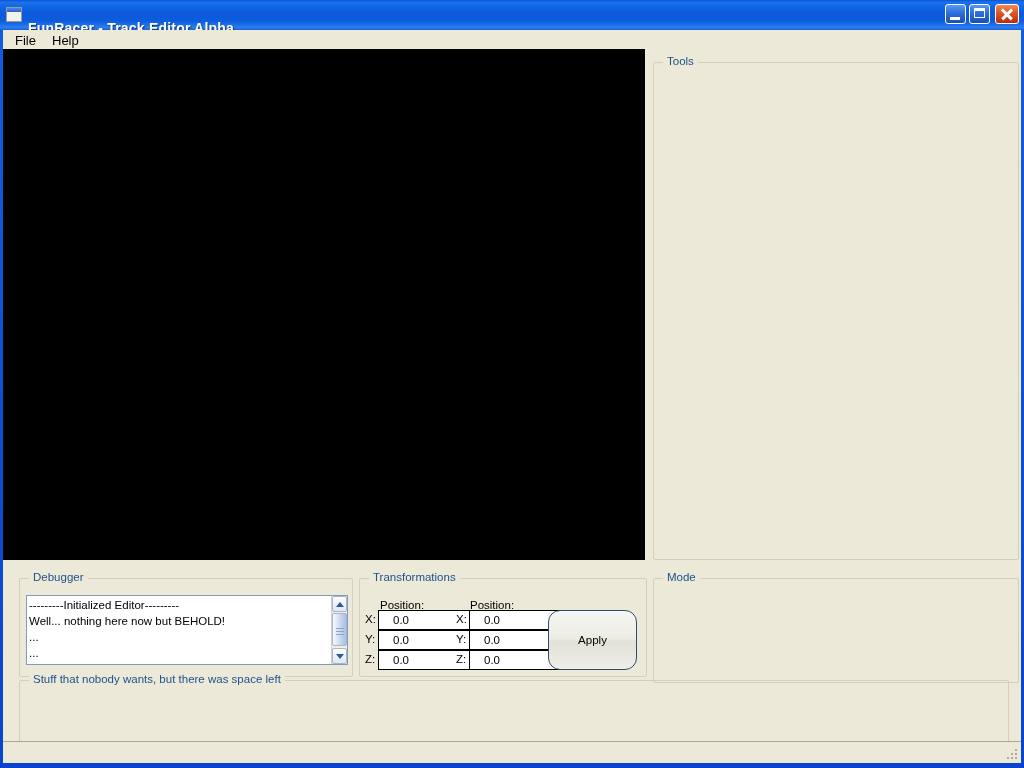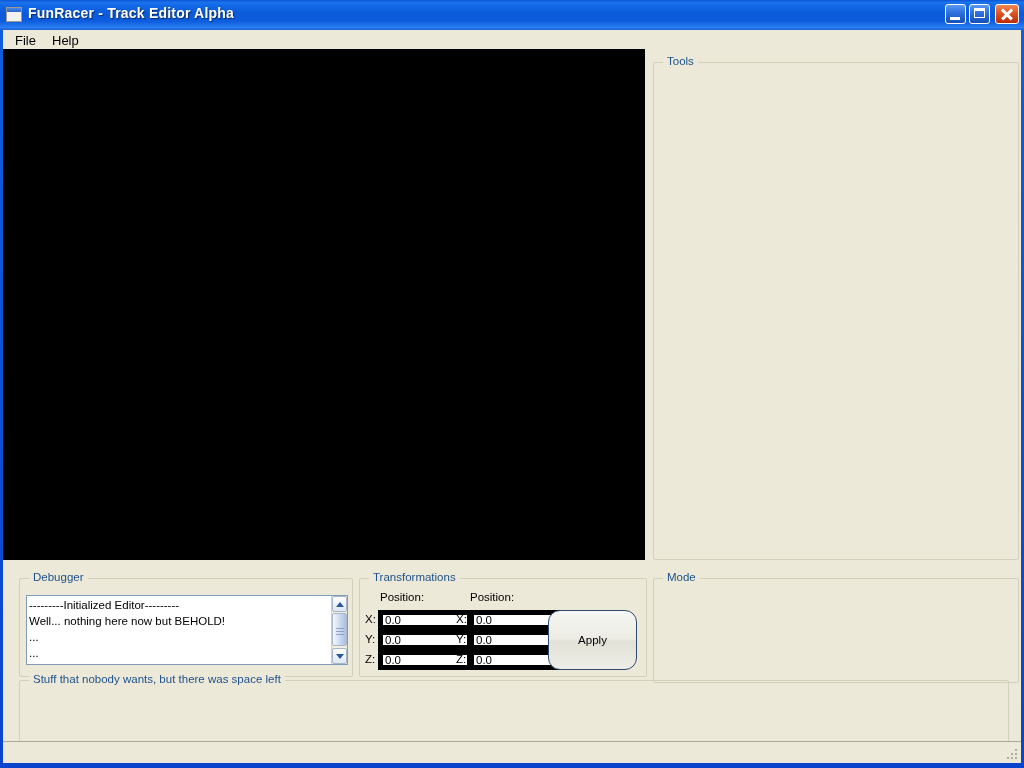--- a/index.html
+++ b/index.html
@@ -43,21 +43,21 @@
   }
   #title-icon::before {
     content: "";
     position: absolute;
     left: 0; top: 0; right: 0;
     height: 4px;
     background: linear-gradient(to bottom, #4a86e8, #2a63c8);
   }
   #title-text {
     position: absolute;
-    left: 28px; top: 5px;
+    left: 28px; top: 20px;
     color: #ffffff;
     font-size: 14px;
     font-weight: bold;
     letter-spacing: 0.2px;
     text-shadow: 1px 1px 1px rgba(0,0,0,0.55);
     white-space: nowrap;
   }
 
   .winbtn {
     position: absolute;
@@ -207,36 +207,37 @@
   .thumb-grip {
     position: absolute; left: 3px;
     width: 8px; height: 1px; background: #8fa3c4;
   }
 
   
   .col-head {
     position: absolute;
     font-size: 11.5px;
     color: #000;
+    margin-top: 8px;
   }
   .axis-label {
     position: absolute;
     font-size: 11.5px;
     color: #000;
   }
   .txt {
     position: absolute;
     width: 94px; height: 20px;
     box-sizing: border-box;
     background: #ffffff;
-    border: 5px solid #000000;
+    border: 1px solid #000000;
     font-family: "Liberation Sans", sans-serif;
     font-size: 11.5px;
     color: #000;
-    padding: 1px 2px;
+    padding: 1px 14px;
     outline: none;
   }
   #apply-btn {
     position: absolute;
     left: 188px; top: 31px;
     width: 89px; height: 60px;
     box-sizing: border-box;
     background: linear-gradient(to bottom, #f6f6f2 0%, #ecece4 48%, #e2e1d6 52%, #eeeee8 100%);
     border: 1px solid #2e4a6e;
     border-radius: 12px;

